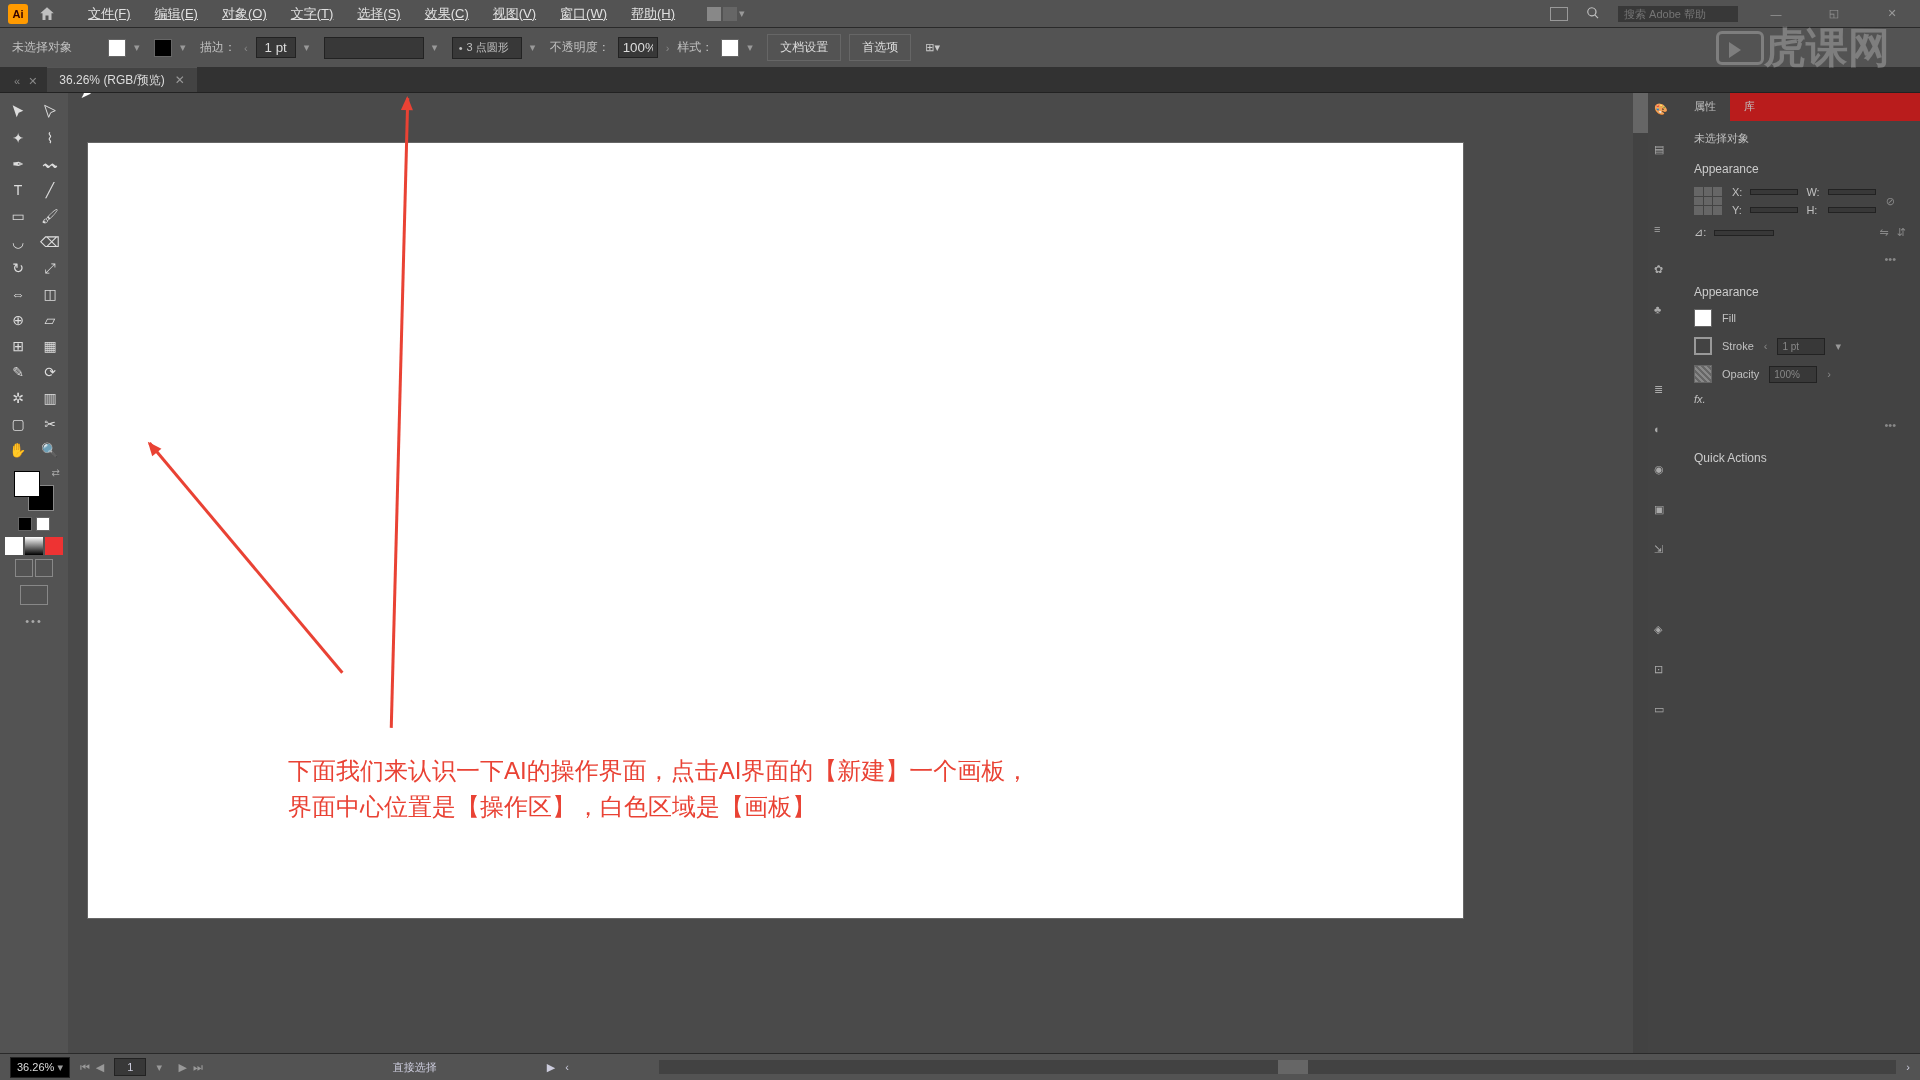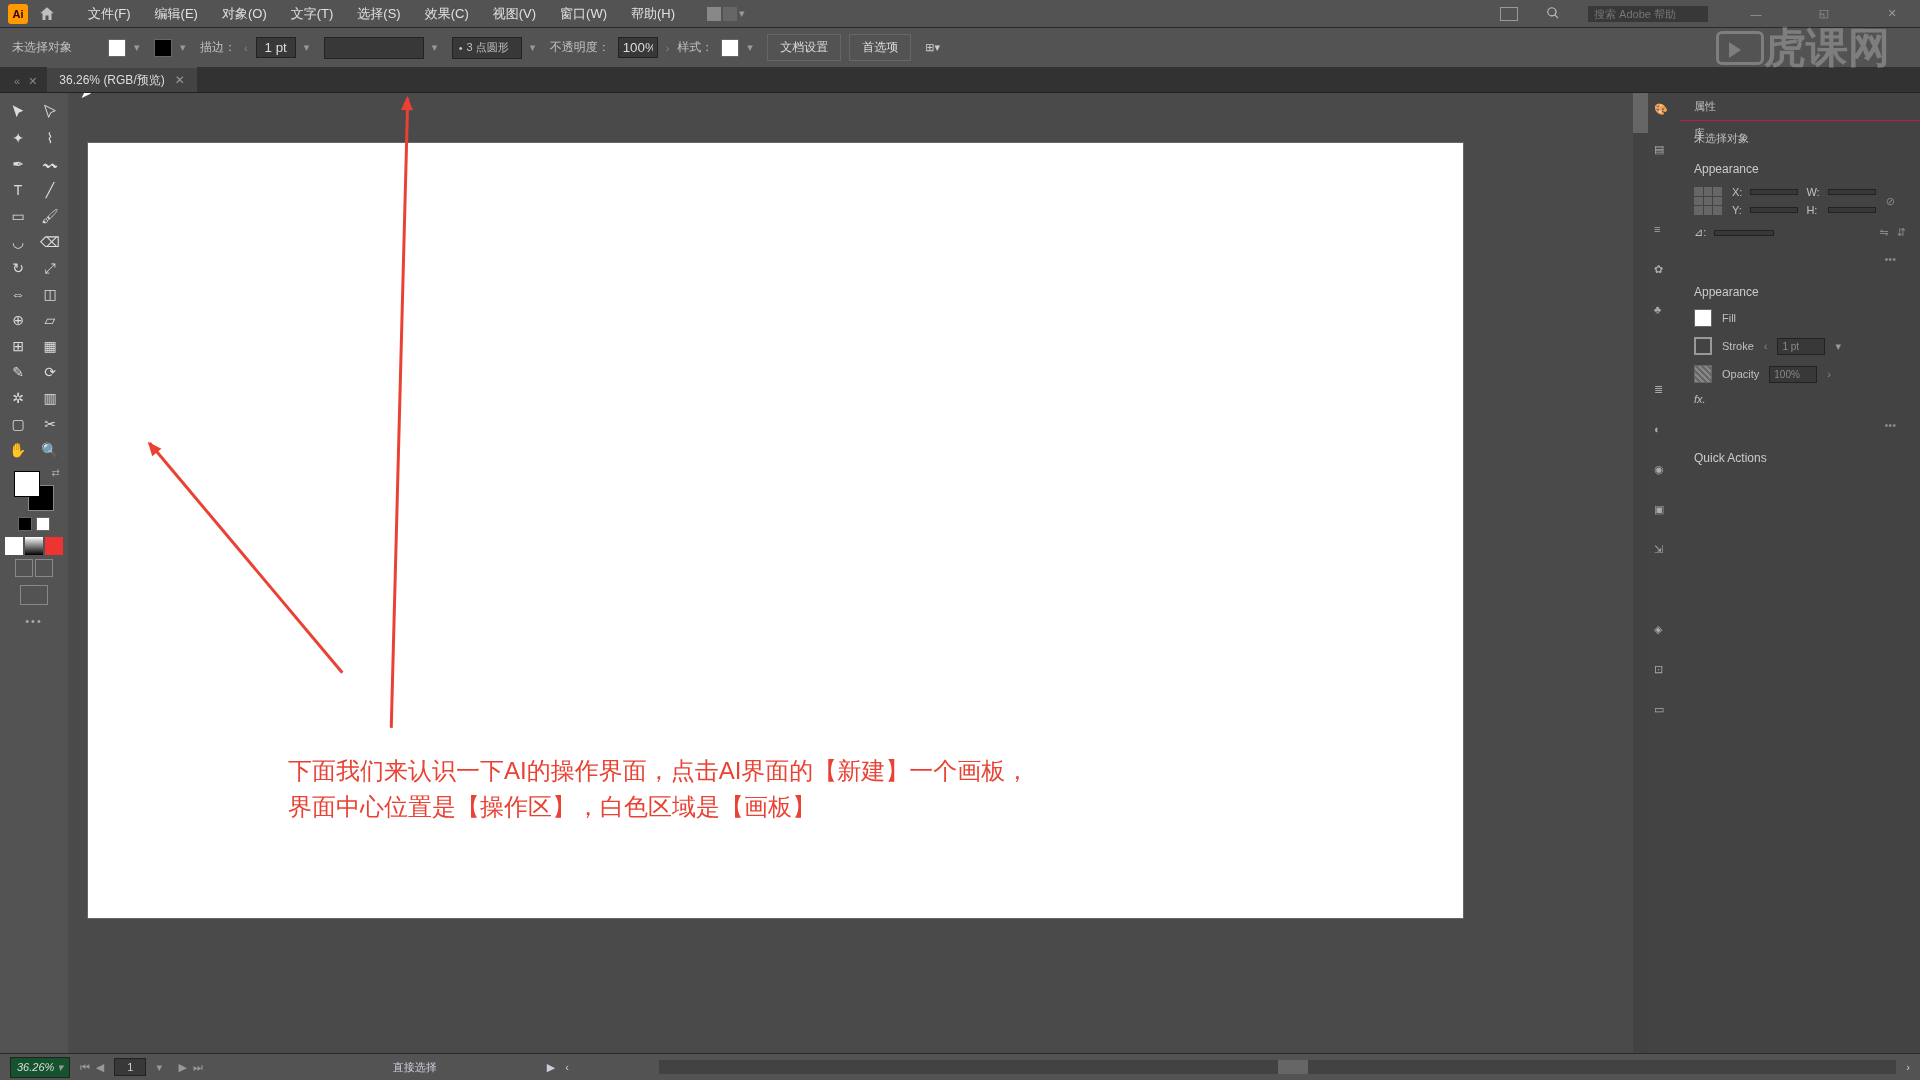--- a/index.html
+++ b/index.html
@@ -2,22 +2,22 @@
 <html><head>
 <meta charset="utf-8">
 <style>
 *{margin:0;padding:0;box-sizing:border-box;font-family:"Microsoft YaHei",Arial,sans-serif;}
 body{background:#323232;color:#c0c0c0;font-size:11px;width:1920px;height:1080px;overflow:hidden;position:relative;}
 
 
 .menubar{height:27px;background:#535353;display:flex;align-items:center;padding:0 8px;gap:0;}
 .menubar .ai-logo{width:20px;height:20px;background:#ff9a00;color:#330000;font-weight:bold;display:flex;align-items:center;justify-content:center;border-radius:3px;font-size:11px;margin-right:10px;}
 .menubar .home{width:18px;height:18px;color:#c0c0c0;margin-right:20px;cursor:pointer;}
-.menu-item{padding:4px 12px;color:#e0e0e0;cursor:pointer;font-size:13px;}
-.menu-right{margin-left:auto;display:flex;align-items:center;gap:28px;}
+.menu-item{padding:4px 12px;color:#e0e0e0;cursor:pointer;font-size:13px;text-decoration:underline;}
+.menu-right{margin-left:auto;display:flex;align-items:center;gap:18px;}
 .search-input{background:#383838;border:none;color:#888;padding:2px 6px;font-size:11px;width:120px;}
 .win-ctrl{width:40px;text-align:center;color:#999;}
 
 
 .controlbar{height:40px;background:#535353;display:flex;align-items:center;padding:0 12px;gap:8px;border-top:1px solid #2a2a2a;}
 .ctrl-label{font-size:12px;color:#c0c0c0;}
 .swatch{width:18px;height:18px;border:1px solid #666;}
 .swatch.white{background:#fff;}
 .swatch.black{background:#000;}
 .swatch.trans{background:linear-gradient(45deg,#666 25%,#888 25%,#888 50%,#666 50%,#666 75%,#888 75%);background-size:6px 6px;}
@@ -60,36 +60,36 @@
 .annot-arrow2::before{content:"";position:absolute;top:-8px;left:-5px;border:6px solid transparent;border-bottom:14px solid #e94234;}
 .annot-text{position:absolute;left:200px;top:610px;color:#e94234;font-size:24px;line-height:36px;font-family:"Microsoft YaHei";}
 .cursor{position:absolute;left:12px;top:-8px;font-size:14px;color:#fff;}
 .vscroll{position:absolute;right:0;top:0;width:15px;height:100%;background:#424242;}
 .vscroll .thumb{position:absolute;top:0;width:15px;height:40px;background:#666;}
 
 
 .dock-strip{width:32px;background:#434343;display:flex;flex-direction:column;align-items:center;padding-top:10px;gap:20px;}
 .dock-strip .di{width:20px;height:20px;color:#aaa;cursor:pointer;}
 .panel{width:240px;background:#434343;display:flex;flex-direction:column;color:#c0c0c0;font-size:11px;}
-.panel-tabs{display:flex;background:#be185d;height:28px;flex-direction:column;}
+.panel-tabs{display:flex;background:#b91c1c;height:28px;}
 .panel-tab{padding:6px 14px;cursor:pointer;}
 .panel-tab.active{background:#434343;}
 .panel-body{padding:10px 14px;display:flex;flex-direction:column;gap:10px;}
 .sect-title{font-size:12px;color:#ccc;margin-top:6px;}
 .tf-grid{display:grid;grid-template-columns:auto 48px auto 48px;gap:6px 8px;align-items:center;font-size:11px;}
 .tf-field{background:#383838;border:1px solid #222;padding:2px 4px;color:#888;font-size:10px;min-width:48px;}
 .app-row{display:flex;align-items:center;gap:10px;}
 .app-sw{width:18px;height:18px;}
 .panel-more{margin-left:auto;padding:4px 10px;color:#888;}
 .ref-point{width:28px;height:28px;display:grid;grid-template-columns:repeat(3,1fr);gap:1px;}
 .ref-point div{background:#666;}
 
 
 .statusbar{height:27px;background:#535353;display:flex;align-items:center;padding:0 10px;gap:10px;font-size:11px;color:#ccd;border-top:1px solid #2a2a2a;position:absolute;bottom:0;width:100%;}
-.zoom-sel{background:#14532d;border:1px solid #222;padding:3px 6px;color:#ddd;font-style:italic;}
+.zoom-sel{background:#000000;border:1px solid #222;padding:3px 6px;color:#ddd;}
 .nav-arrows{display:flex;gap:6px;color:#999;}
 .artboard-num{background:#383838;border:1px solid #222;padding:2px 12px;}
 .status-center{margin-left:180px;}
 .hscroll-track{margin-left:80px;flex:1;height:14px;background:#424242;position:relative;}
 .hscroll-thumb{position:absolute;left:50%;width:30px;height:14px;background:#666;}
 
 
 .watermark{position:absolute;right:30px;top:20px;color:rgba(255,255,255,0.25);font-size:42px;font-weight:bold;display:flex;align-items:center;gap:0;pointer-events:none;}
 .watermark .wlogo{width:48px;height:34px;border:3px solid rgba(255,255,255,0.25);border-radius:6px;position:relative;}
 .watermark .wlogo::after{content:"";position:absolute;left:10px;top:8px;border:8px solid transparent;border-left:12px solid rgba(255,255,255,0.25);}

